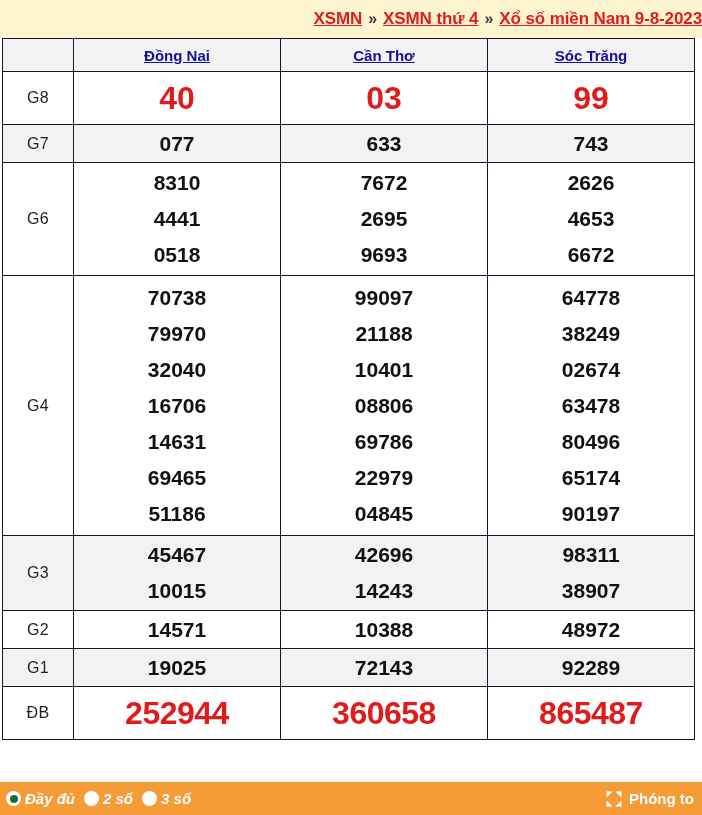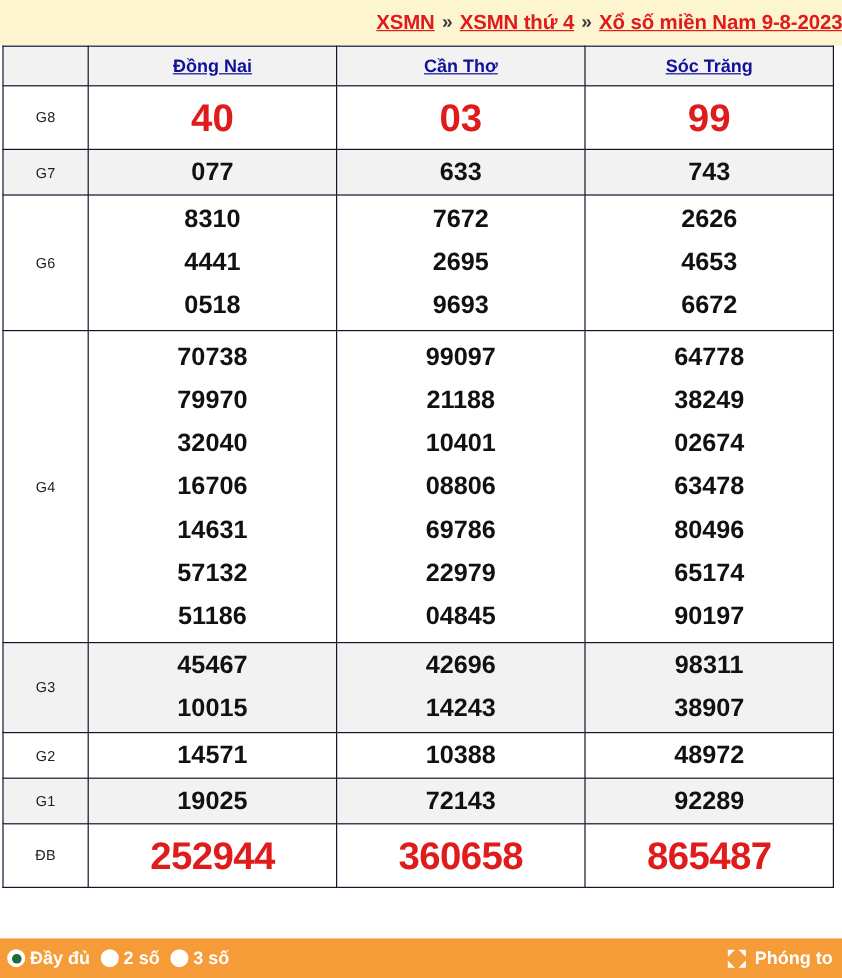--- a/index.html
+++ b/index.html
@@ -75,21 +75,21 @@
     font-weight: bold;
   }
   thead th a {
     color: #10109b;
     text-decoration: underline;
     font-weight: bold;
   }
   thead th.blank-head { background: #f2f2f2; }
 
   td.lbl {
-    font-size: 12px;
+    font-size: 16px;
     color: #222222;
     font-weight: normal;
     letter-spacing: 0.3px;
   }
   td.num {
     font-size: 21px;
     font-weight: bold;
     color: #111111;
     line-height: 36px;
   }
@@ -135,20 +135,21 @@
     box-sizing: border-box;
     padding: 0 8px 0 6px;
     color: #ffffff;
     font-size: 15px;
     font-weight: bold;
   }
   .radio-group {
     display: flex;
     align-items: flex-start;
     gap: 9px;
+    font-style: italic;
   }
   .radio-opt {
     display: flex;
     align-items: center;
     gap: 4px;
     color: #ffffff;
     white-space: nowrap;
   }
   .radio-dot {
     width: 15px;
@@ -262,21 +263,21 @@
             </td>
           </tr>
           <tr class="plain r-g4">
             <td class="lbl">G4</td>
             <td class="num">
               <span class="n">70738</span>
               <span class="n">79970</span>
               <span class="n">32040</span>
               <span class="n">16706</span>
               <span class="n">14631</span>
-              <span class="n">57132</span>
+              <span class="n">69465</span>
               <span class="n">51186</span>
             </td>
             <td class="num">
               <span class="n">99097</span>
               <span class="n">21188</span>
               <span class="n">10401</span>
               <span class="n">08806</span>
               <span class="n">69786</span>
               <span class="n">22979</span>
               <span class="n">04845</span>

